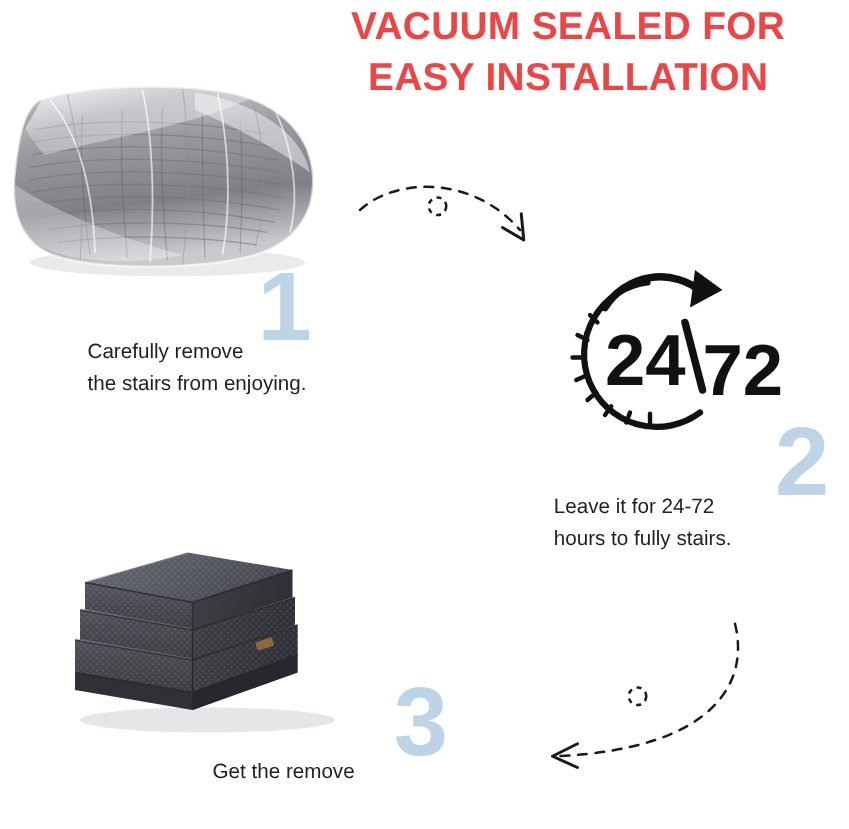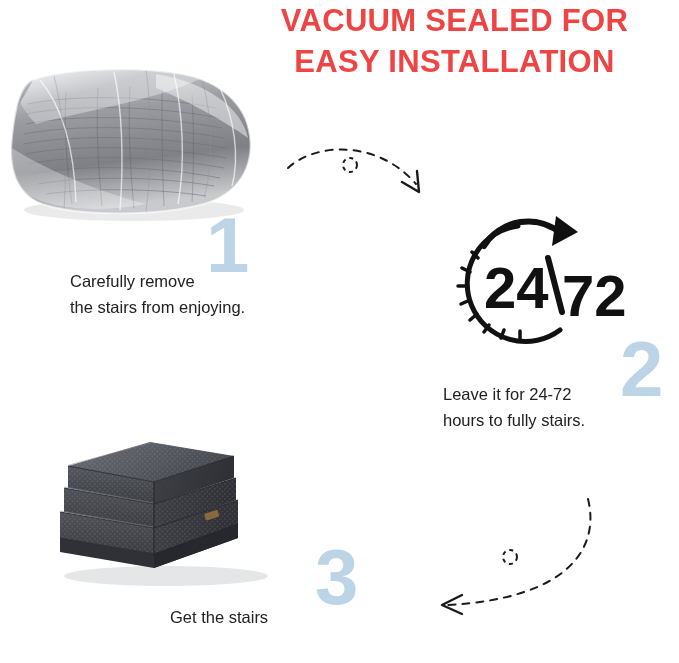--- a/index.html
+++ b/index.html
@@ -49,21 +49,21 @@
 
   
   .caption {
     position: absolute;
     font-family: "Liberation Sans", sans-serif;
     font-size: 16.5px;
     line-height: 26px;
     color: #222222;
   }
   #caption-1 { left: 33px; top: 268px; margin-left: 37px; }
-  #caption-2 { left: 443px; top: 381px; }
+  #caption-2 { left: 443px; top: 392px; }
   #caption-3 { left: 170px; top: 604px; text-align: left; }
 
   
   #photo-bag {
     position: absolute;
     left: 6px;
     top: 64px;
     width: 258px;
     height: 158px;
   }
@@ -299,14 +299,14 @@
       <path d="M15,91 L107,107"></path>
     </g>
 
     <rect x="158" y="94" width="14" height="7" rx="1.5" fill="#8a6a3c" transform="rotate(-18 158 94)"></rect>
   </svg>
 </div>
 
 <div class="step-num" id="step-3">3</div>
 
 <div class="caption" id="caption-3">
-  <div>Get the stairs</div>
+  <div>Get the remove</div>
 </div>
 
 </body></html>

